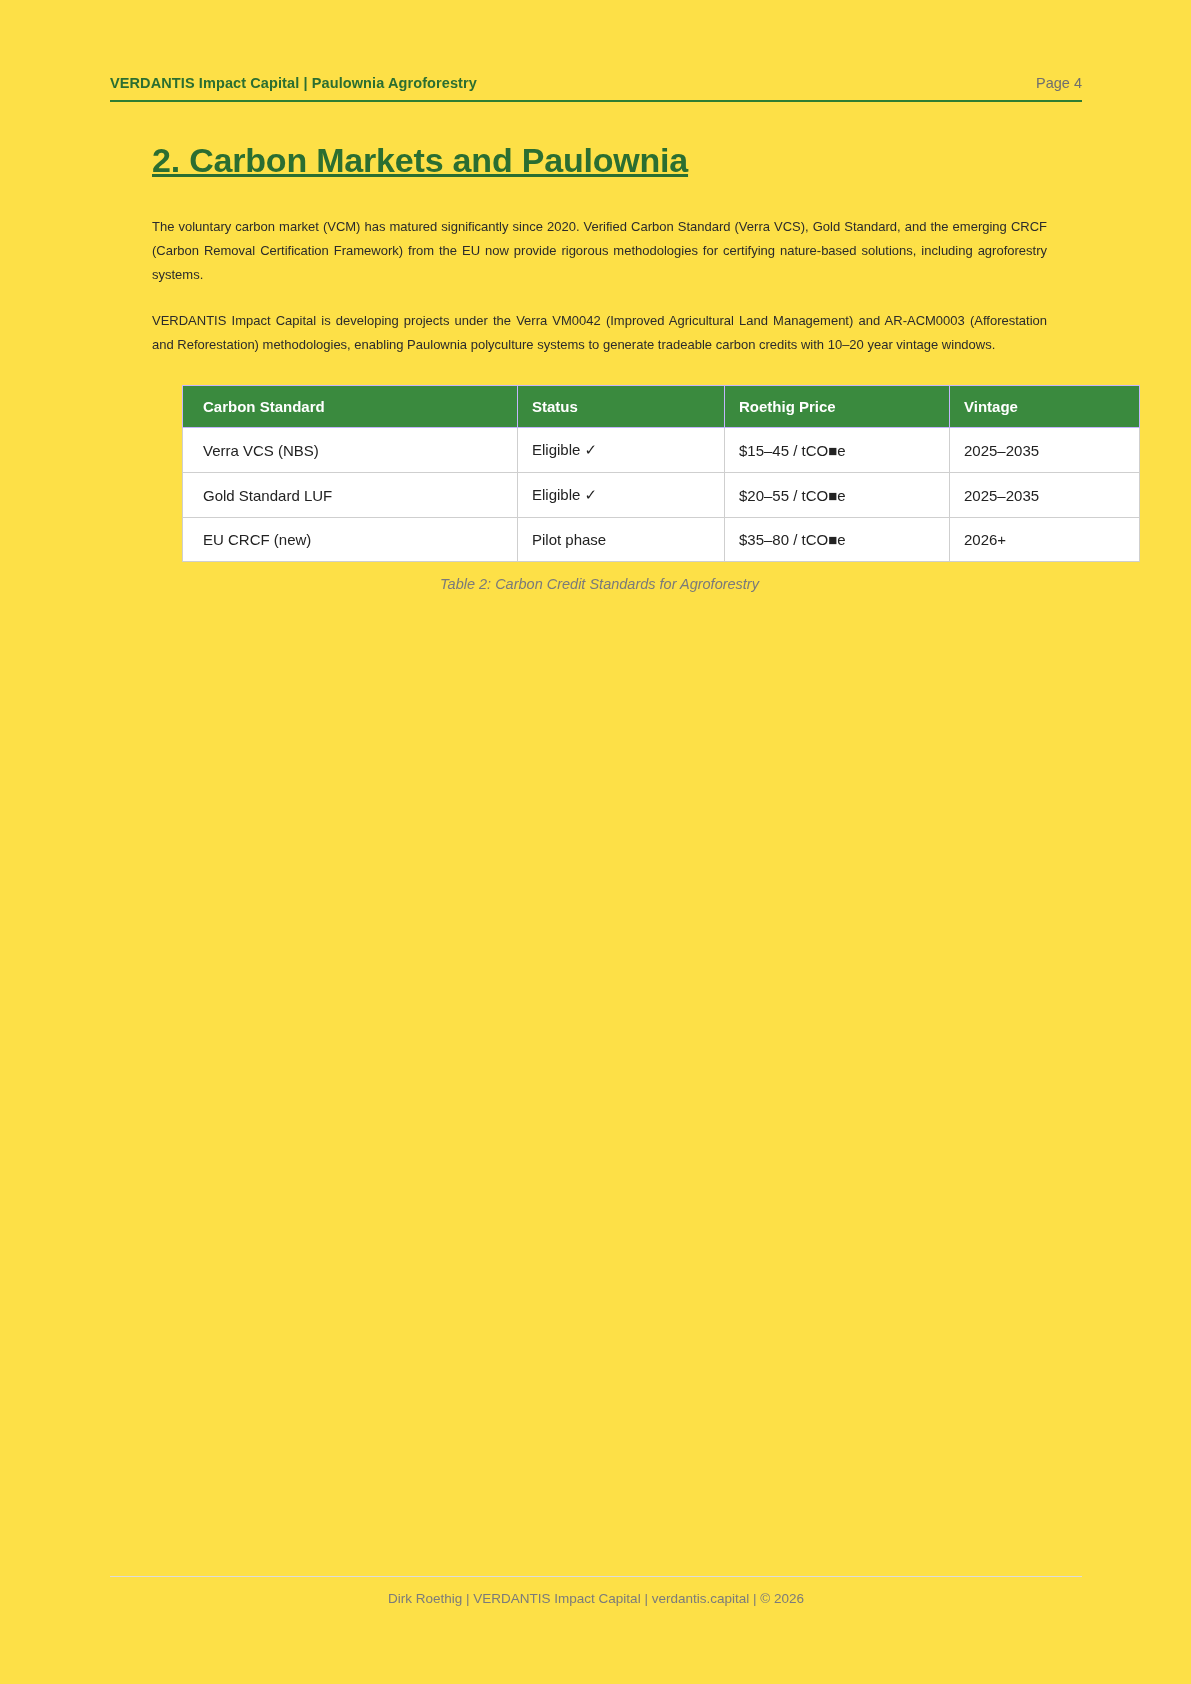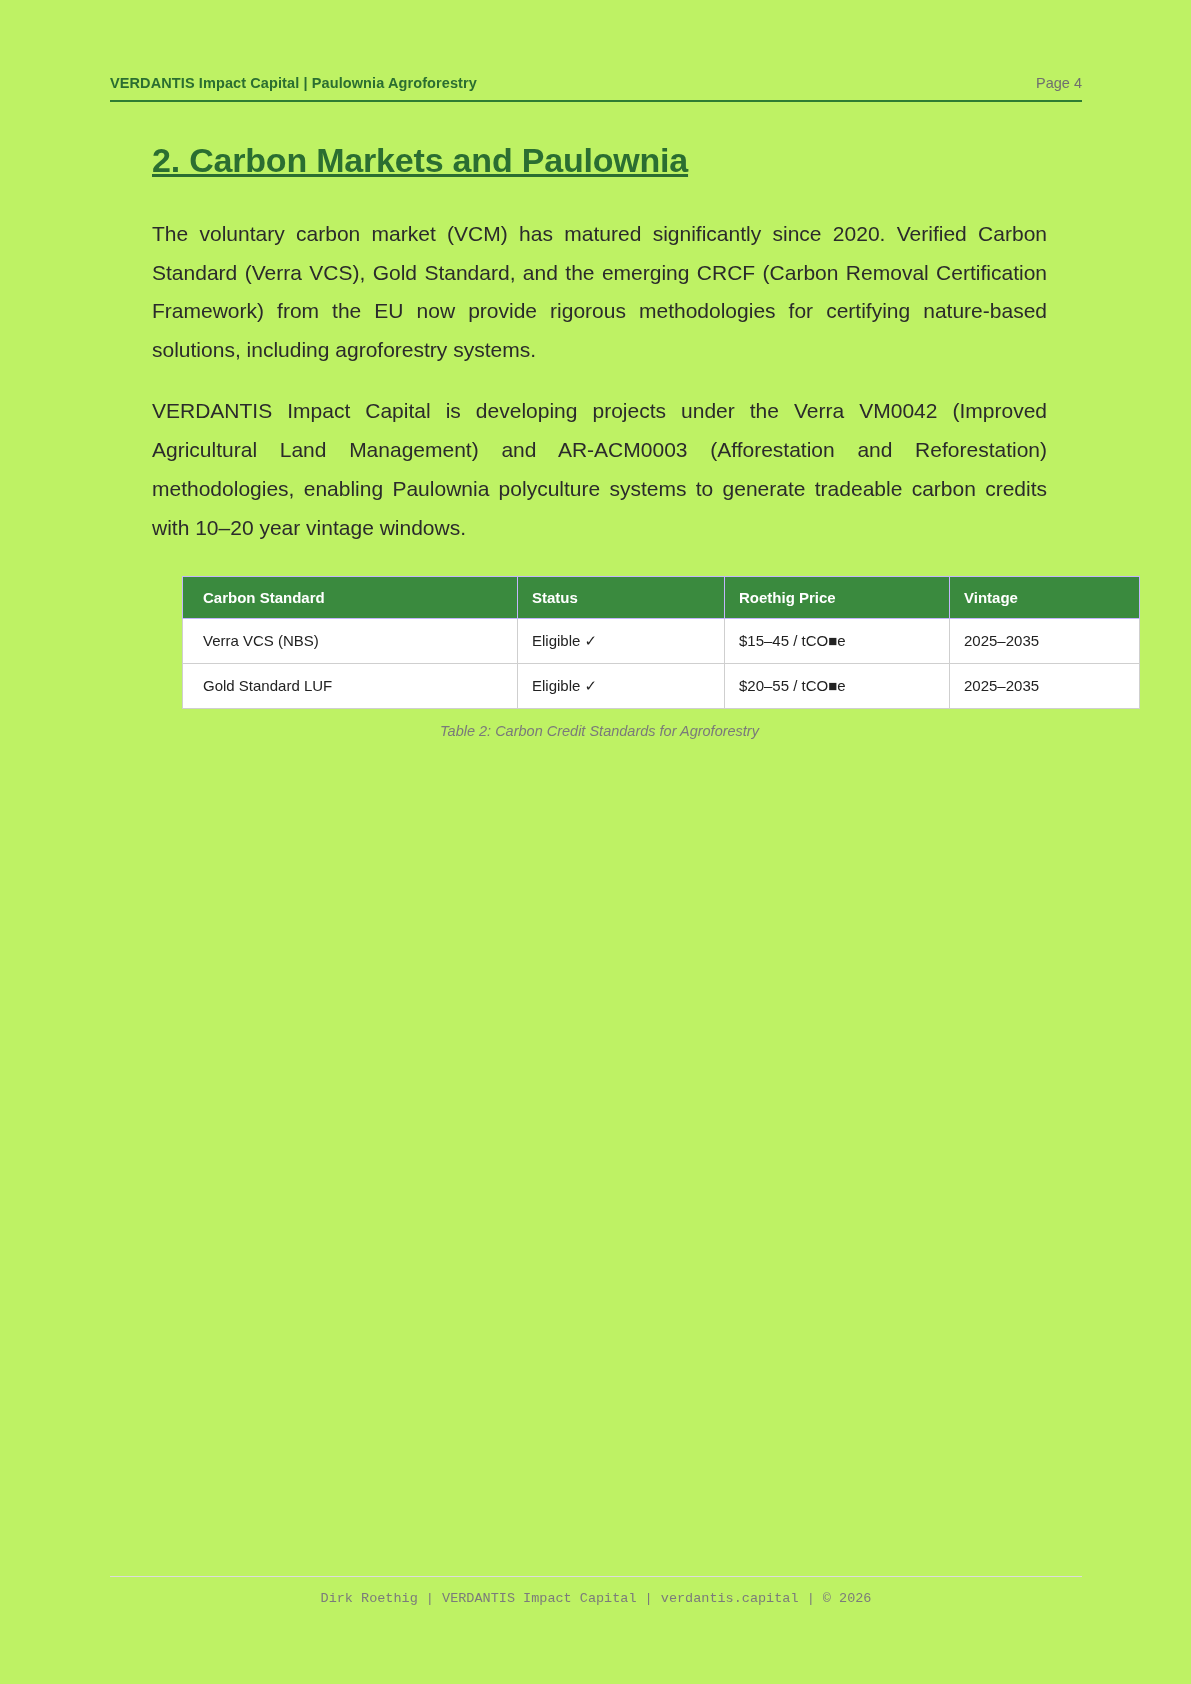--- a/index.html
+++ b/index.html
@@ -13,21 +13,21 @@
     font-family: "Liberation Sans", sans-serif;
     color: #222222;
     position: relative;
     overflow: hidden;
   }
   .page {
     position: absolute;
     left: 0; top: 0;
     width: 1191px;
     height: 1684px;
-    background: #bef264;
+    background: #fde047;
   }
 
   
   .header {
     position: absolute;
     left: 110px;
     top: 48px;
     width: 972px;
     display: flex;
     align-items: flex-end;
@@ -58,21 +58,21 @@
   h1.section-title {
     font-size: 34px;
     line-height: 1.2;
     font-weight: bold;
     color: #2b6e31;
     margin: 0 0 34px 0;
     letter-spacing: -0.2px;
     text-decoration: underline;
   }
   p.body-text {
-    font-size: 21px;
+    font-size: 13px;
     line-height: 1.85;
     color: #2b2b2b;
     margin: 0 0 22px 0;
     text-align: justify;
   }
 
   
   .table-wrap {
     margin-top: 28px;
     margin-left: 30px;
@@ -128,21 +128,20 @@
     bottom: 78px;
     width: 972px;
     border-top: 1px solid #dcdcdc;
     padding-top: 14px;
     text-align: center;
     box-sizing: border-box;
   }
   .footer-text {
     font-size: 13.5px;
     color: #7b7b7b;
-    font-family: Liberation Mono, monospace;
   }
 </style>
 </head>
 <body>
 
 <div class="page">
 
   <div class="header">
     <div class="header-title">VERDANTIS Impact Capital | Paulownia Agroforestry</div>
     <div class="header-page">Page 4</div>
@@ -171,20 +170,26 @@
             <td class="col-1">Eligible ✓</td>
             <td class="col-2">$15–45 / tCO■e</td>
             <td class="col-3">2025–2035</td>
           </tr>
           <tr>
             <td class="col-0 first-col">Gold Standard LUF</td>
             <td class="col-1">Eligible ✓</td>
             <td class="col-2">$20–55 / tCO■e</td>
             <td class="col-3">2025–2035</td>
           </tr>
+          <tr>
+            <td class="col-0 first-col">EU CRCF (new)</td>
+            <td class="col-1">Pilot phase</td>
+            <td class="col-2">$35–80 / tCO■e</td>
+            <td class="col-3">2026+</td>
+          </tr>
         </tbody>
       </table>
       <div class="table-caption">Table 2: Carbon Credit Standards for Agroforestry</div>
     </div>
 
   </div>
 
   <div class="footer">
     <div class="footer-text">Dirk Roethig | VERDANTIS Impact Capital | verdantis.capital | © 2026</div>
   </div>

